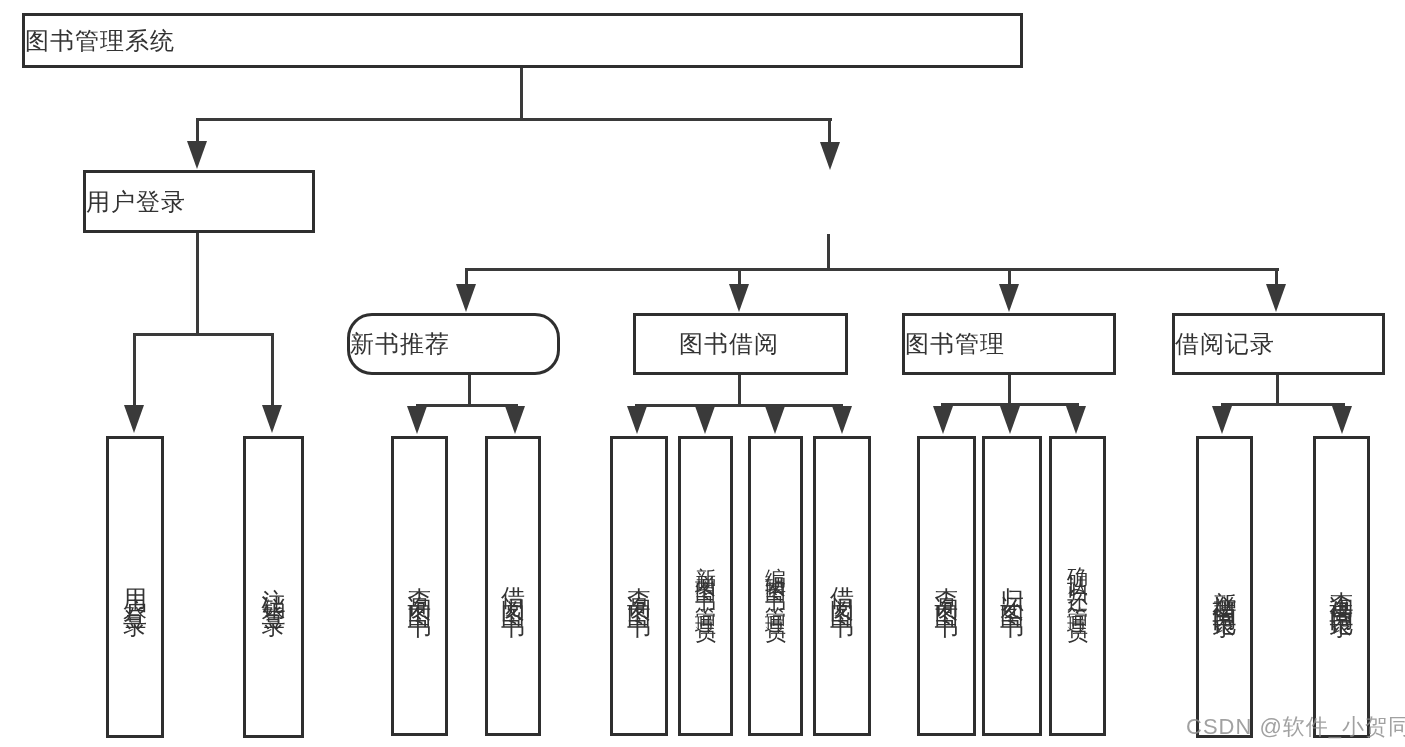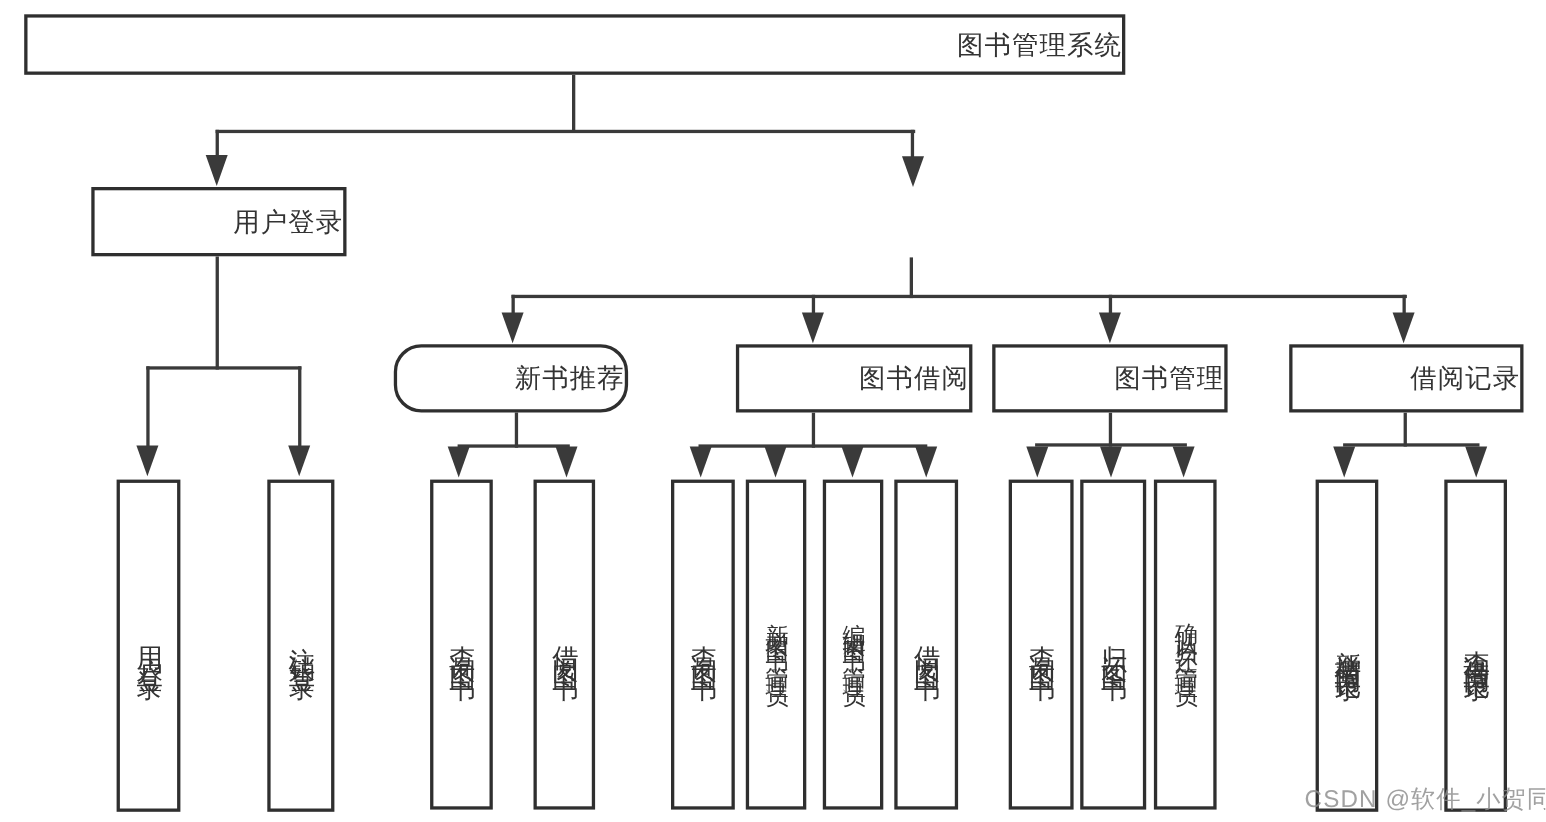--- a/index.html
+++ b/index.html
@@ -10,21 +10,21 @@
     font-family:"Liberation Sans","DejaVu Sans",sans-serif;
     color:#333333;
     overflow:hidden;
   }
   
   .node{
     position:absolute;
     box-sizing:border-box;
     background:#ffffff;
     border:3px solid #2f2f2f;
-    display:flex;align-items:center;justify-content:flex-end;
+    display:flex;align-items:center;justify-content:flex-start;
     font-size:24px;color:#333333;
     letter-spacing:1px;
     z-index:2;
   }
   .leaf{
     position:absolute;
     box-sizing:border-box;
     background:#ffffff;
     border:3px solid #2f2f2f;
     display:flex;align-items:center;justify-content:center;
@@ -91,24 +91,24 @@
   <div class="hline" style="left:465px;top:268px;width:814px;"></div>
   <div class="vline" style="left:465px;top:268px;height:22px;"></div>
   <div class="vline" style="left:738px;top:268px;height:22px;"></div>
   <div class="vline" style="left:1008px;top:268px;height:22px;"></div>
   <div class="vline" style="left:1275px;top:268px;height:22px;"></div>
   <div class="arr" style="left:456px;top:284px;"></div>
   <div class="arr" style="left:729px;top:284px;"></div>
   <div class="arr" style="left:999px;top:284px;"></div>
   <div class="arr" style="left:1266px;top:284px;"></div>
 
-  <div class="node" style="left:358px;top:313px;width:213px;height:62px;border-radius:25px;">
+  <div class="node" style="left:347px;top:313px;width:213px;height:62px;border-radius:25px;">
     <span>新书推荐</span>
   </div>
-  <div class="node" style="left:669px;top:313px;width:215px;height:62px;">
+  <div class="node" style="left:633px;top:313px;width:215px;height:62px;padding-left:43px;">
     <span>图书借阅</span>
   </div>
   <div class="node" style="left:902px;top:313px;width:214px;height:62px;">
     <span>图书管理</span>
   </div>
   <div class="node" style="left:1172px;top:313px;width:213px;height:62px;">
     <span>借阅记录</span>
   </div>
 
   <div class="vline" style="left:468px;top:375px;height:32px;"></div>

